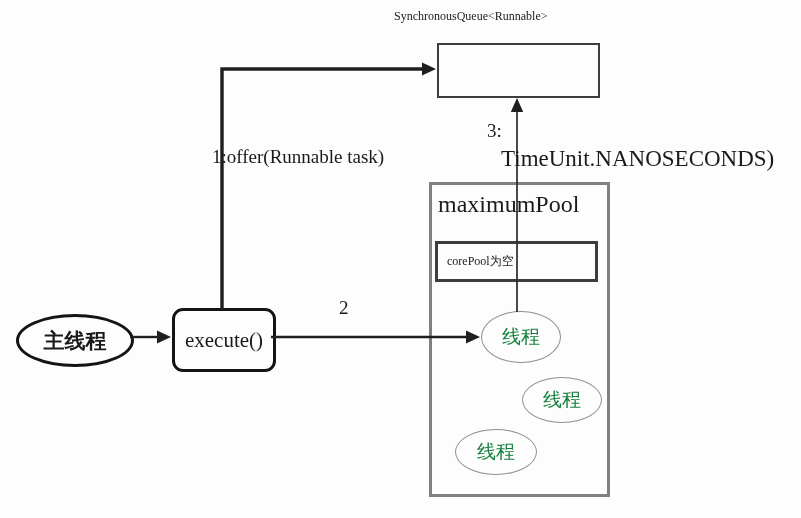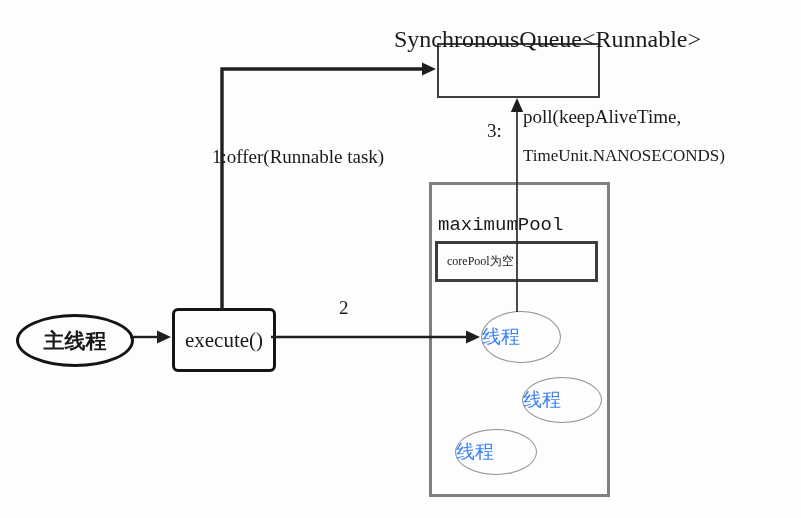--- a/index.html
+++ b/index.html
@@ -34,42 +34,42 @@
     z-index: 1;
   }
   #main-thread {
     left: 16px; top: 314px; width: 112px; height: 47px;
     border: 3px solid #141414; border-radius: 50%;
     display: flex; align-items: center; justify-content: center;
     font-size: 21px; z-index: 1; background: #fdfdfd; font-weight: bold;
   }
   #execute-node {
     left: 172px; top: 308px; width: 98px; height: 58px;
-    border: 3px solid #141414; border-radius: 6px;
+    border: 3px solid #141414; border-radius: 11px;
     display: flex; align-items: center; justify-content: center;
     font-size: 21px; z-index: 1; background: #fdfdfd;
   }
   .thread-ellipse {
     position: absolute;
     border: 1.5px solid #8f8f8f; border-radius: 50%;
-    display: flex; align-items: center; justify-content: flex-start;
-    font-size: 19px; color: #3b82f6;
+    display: flex; align-items: center; justify-content: center;
+    font-size: 19px; color: #15803d;
     background: #fdfdfd; box-sizing: border-box; z-index: 1;
   }
   #thread-1 { left: 481px; top: 311px; width: 80px; height: 52px; z-index: 1; }
   #thread-2 { left: 522px; top: 377px; width: 80px; height: 46px; }
   #thread-3 { left: 455px; top: 429px; width: 82px; height: 46px; }
 
-  #queue-title  { left: 394px; top: 9px;   font-size: 24px; margin-top: 17px; }
+  #queue-title  { left: 394px; top: 9px;   font-size: 12px; }
   #offer-label  { left: 212px; top: 146px; font-size: 19px; }
   #step2-label  { left: 339px; top: 297px; font-size: 19px; }
   #step3-label  { left: 487px; top: 120px; font-size: 19px; }
   #poll-line1   { left: 523px; top: 106px; font-size: 19px; }
-  #poll-line2   { left: 523px; top: 146px; font-size: 17px; }
-  #maxpool-label{ left: 438px; top: 214px; font-size: 19px; z-index: 1; font-family: Liberation Mono, monospace; }
+  #poll-line2   { left: 501px; top: 146px; font-size: 23px; }
+  #maxpool-label{ left: 438px; top: 191px; font-size: 24px; z-index: 1; }
 </style>
 </head>
 <body>
 
 <div id="canvas">
 
   <div class="box" id="queue-box"></div>
   <div class="box" id="pool-box"></div>
   <div class="box" id="corepool-box">
     <span>corePool为空</span>
@@ -113,16 +113,15 @@
       <line x1="517" y1="312" x2="517" y2="107" stroke="#2a2a2a" stroke-width="1.7"></line>
       <polygon points="517,98 510.8,112 523.2,112" fill="#1f1f1f" stroke="none"></polygon>
     </g>
   </svg>
 
   <div class="label" id="queue-title">SynchronousQueue&lt;Runnable&gt;</div>
   <div class="label" id="maxpool-label">maximumPool</div>
   <div class="label" id="offer-label">1:offer(Runnable task)</div>
   <div class="label" id="step2-label">2</div>
   <div class="label" id="step3-label">3:</div>
-  <div class="label" id="poll-line1">poll(keepAliveTime,</div>
   <div class="label" id="poll-line2">TimeUnit.NANOSECONDS)</div>
 
 </div>
 
 </body></html>

